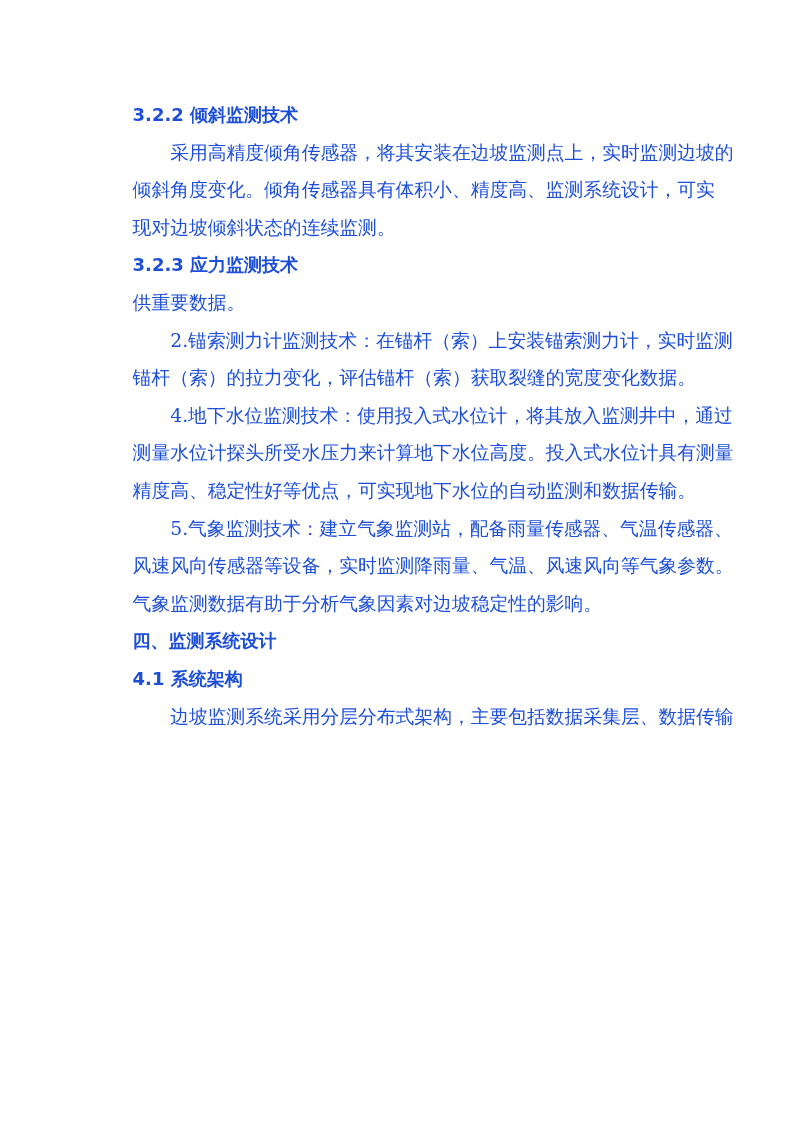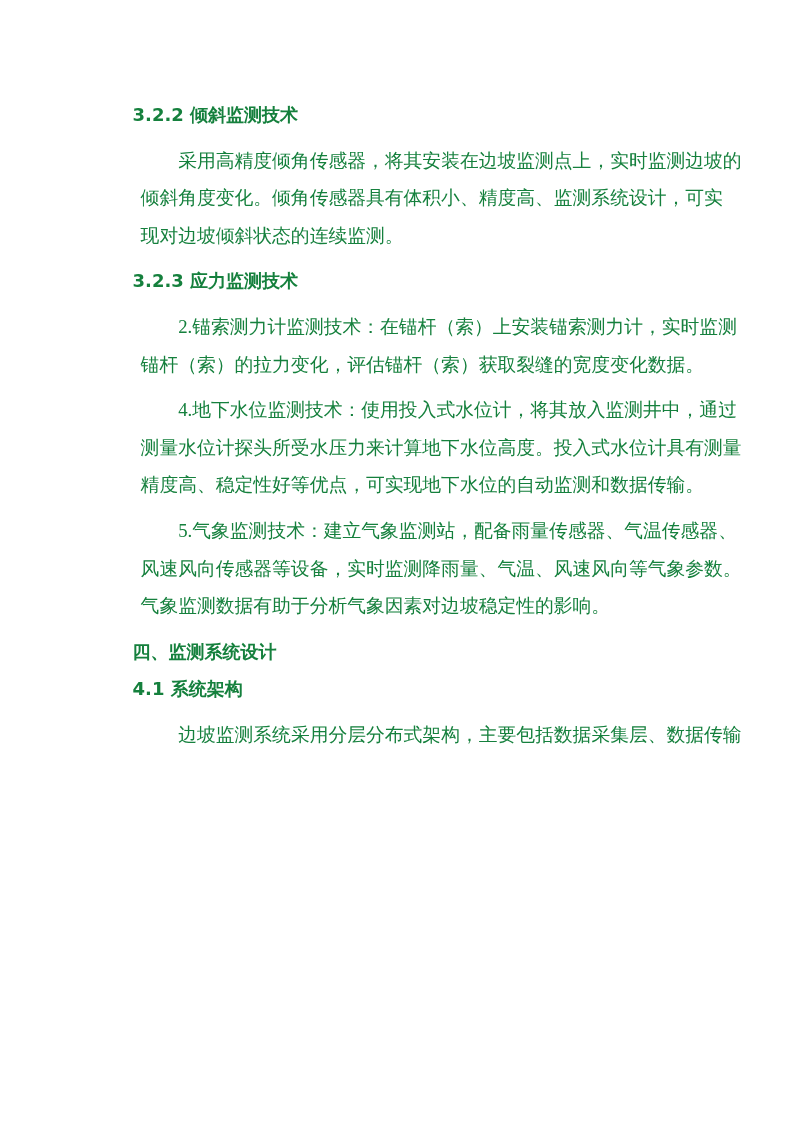--- a/index.html
+++ b/index.html
@@ -3,57 +3,57 @@
 <meta charset="utf-8">
 <style>
   html, body { margin: 0; padding: 0; background: #ffffff; }
   body { width: 793px; height: 1122px; position: relative; overflow: hidden; }
   .page {
     position: absolute;
     left: 95px;
     top: 96px;
     width: 603px;
     font-family: "DejaVu Serif", "Liberation Serif", serif;
-    color: #15803d;
+    color: #1d4ed8;
     font-size: 18.8px;
     line-height: 37.6px;
   }
   .h {
     margin: 0;
     padding-left: 37.6px;
     font-weight: bold;
     font-family: "DejaVu Sans", "Liberation Sans", sans-serif;
     font-size: 18px;
     height: 37.6px;
   }
   .p {
-    margin: 8px;
+    margin: 0;
     text-indent: 37.6px;
     text-align: justify;
     text-justify: inter-character;
     letter-spacing: 0;
-    font-family: Liberation Serif, serif;
   }
   .line { display: block; white-space: nowrap; text-align: justify; text-align-last: justify; }
   .line.last { text-align-last: left; }
   .line.first { padding-left: 37.6px; }
 </style>
 </head>
 <body>
 
 <div class="page">
   <h3 class="h">3.2.2 倾斜监测技术</h3>
   <div class="p">
     <span class="line first">采用高精度倾角传感器，将其安装在边坡监测点上，实时监测边坡的</span>
     <span class="line">倾斜角度变化。倾角传感器具有体积小、精度高、监测系统设计，可实</span>
     <span class="line last">现对边坡倾斜状态的连续监测。</span>
   </div>
 
   <h3 class="h">3.2.3 应力监测技术</h3>
   <div class="p">
+    <span class="line last">供重要数据。</span>
   </div>
   <div class="p">
     <span class="line first">2.锚索测力计监测技术：在锚杆（索）上安装锚索测力计，实时监测</span>
     <span class="line last">锚杆（索）的拉力变化，评估锚杆（索）获取裂缝的宽度变化数据。</span>
   </div>
   <div class="p">
     <span class="line first">4.地下水位监测技术：使用投入式水位计，将其放入监测井中，通过</span>
     <span class="line">测量水位计探头所受水压力来计算地下水位高度。投入式水位计具有测量</span>
     <span class="line last">精度高、稳定性好等优点，可实现地下水位的自动监测和数据传输。</span>
   </div>

